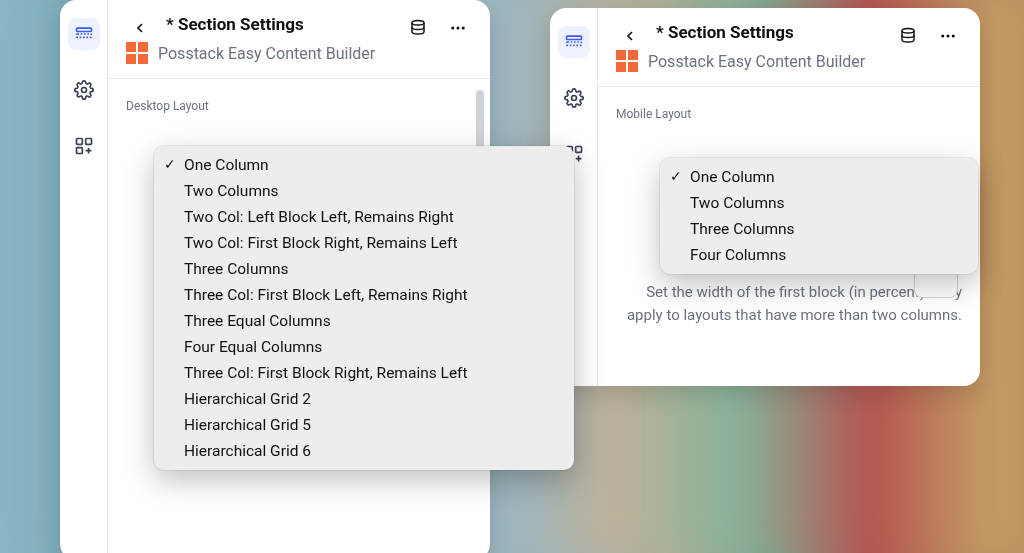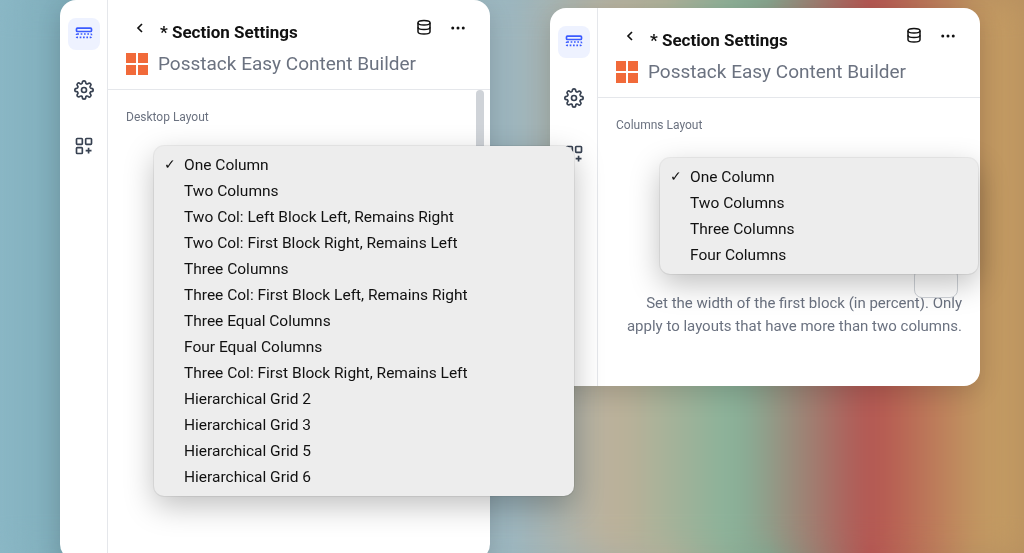--- a/index.html
+++ b/index.html
@@ -50,40 +50,39 @@
   .toolbar .tbtn.active { background: #eef2ff; color: #3b5bff; }
 
   .main {
     flex: 1;
     padding: 14px 18px 14px 18px;
     position: relative;
     min-width: 0;
   }
   .hdr-row {
     display: flex;
-    align-items: flex-end;
-    gap: 6px;
+    align-items: flex-start;
+    gap: 12px;
   }
   .hdr-title {
     font-weight: 700;
     font-size: 17px;
     color: #111;
     flex: 1;
   }
   .iconbtn {
     width: 28px; height: 28px;
     display: flex; align-items: center; justify-content: center;
     border-radius: 6px;
     cursor: pointer; color:#111;
   }
   .subhdr {
     display: flex; align-items: center; gap: 10px;
-    margin-top: 10px;
     color: #6b7280;
-    font-size: 19px;
+    font-size: 16px;
   }
   .app-icon {
     width: 22px; height: 22px;
     display: grid;
     grid-template-columns: 1fr 1fr;
     grid-template-rows: 1fr 1fr;
     gap: 2px;
   }
   .app-icon div { background:#f16a3a; }
   .divider { height:1px; background:#e5e7eb; margin: 14px -18px 0 -18px; }
@@ -223,21 +222,20 @@
         <div class="opt selected">One Column</div>
         <div class="opt">Two Columns</div>
         <div class="opt">Two Col: Left Block Left, Remains Right</div>
         <div class="opt">Two Col: First Block Right, Remains Left</div>
         <div class="opt">Three Columns</div>
         <div class="opt">Three Col: First Block Left, Remains Right</div>
         <div class="opt">Three Equal Columns</div>
         <div class="opt">Four Equal Columns</div>
         <div class="opt">Three Col: First Block Right, Remains Left</div>
         <div class="opt">Hierarchical Grid 2</div>
-        <div class="opt">Hierarchical Grid 3</div>
         <div class="opt">Hierarchical Grid 5</div>
         <div class="opt">Hierarchical Grid 6</div>
       </div>
   </div>
 </div>
 
 <div class="panel right">
   <div class="toolbar">
     <div class="tbtn active">
       <svg width="20" height="20" viewBox="0 0 24 24" fill="none" stroke="currentColor" stroke-width="2">
@@ -289,21 +287,21 @@
       <div class="app-icon">
           <div></div>
           <div></div>
           <div></div>
           <div></div>
         </div>
       <span>Posstack Easy Content Builder</span>
     </div>
     <div class="divider"></div>
 
-    <div class="section-label">Columns Layout</div>
+    <div class="section-label">Mobile Layout</div>
 
     <div class="field-behind"></div>
     <div class="input-stub"></div>
 
     <div class="dropdown right-dd" id="dd-right">
         <div class="opt selected">One Column</div>
         <div class="opt">Two Columns</div>
         <div class="opt">Three Columns</div>
         <div class="opt">Four Columns</div>
       </div>

